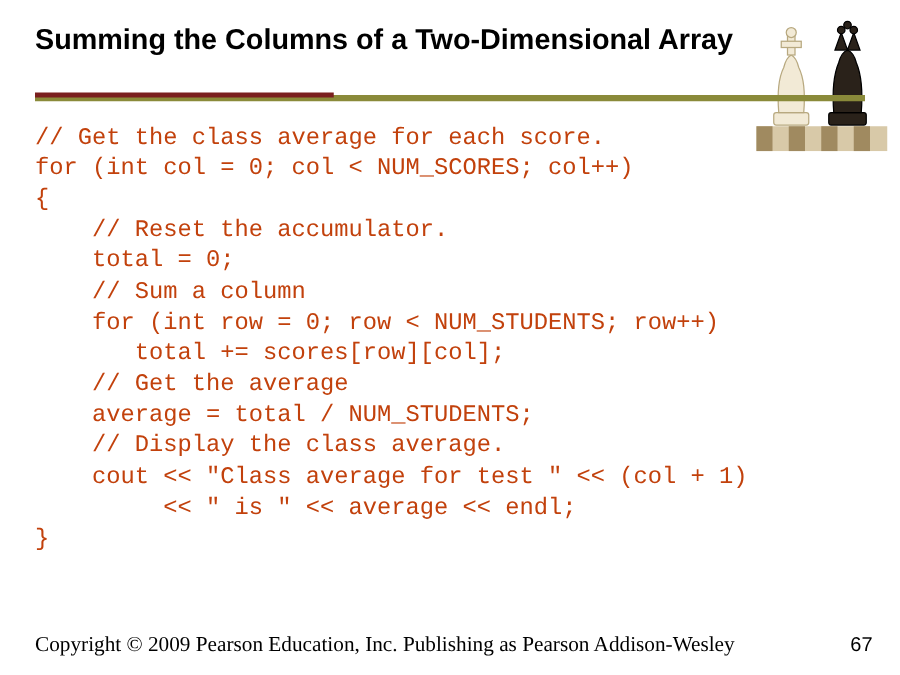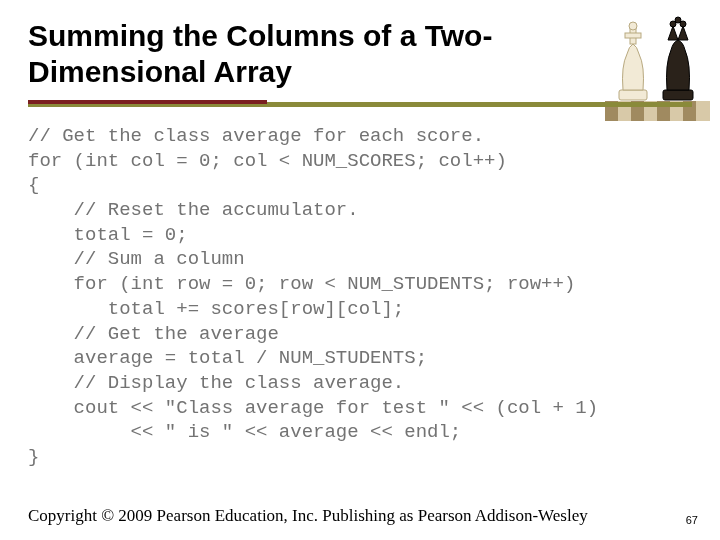--- a/index.html
+++ b/index.html
@@ -11,25 +11,25 @@
     position: relative;
     overflow: hidden;
   }
   .slide {
     width: 100%;
     height: 100%;
     position: relative;
     padding: 18px 28px 40px 28px;
   }
   .title {
-    font-size: 30px;
+    font-size: 23px;
     font-weight: bold;
     color: #000;
     line-height: 1.2;
-    margin-bottom: 6px;
+    margin-bottom: 24px;
     padding-right: 90px;
   }
   .rule-container {
     position: relative;
     height: 14px;
     margin-bottom: 14px;
   }
   .rule-olive {
     position: absolute;
     left: 0;
@@ -51,36 +51,36 @@
     top: 6px;
     right: 10px;
     width: 105px;
     height: 115px;
   }
   .code {
     font-family: "Courier New", Courier, monospace;
     font-size: 19px;
     line-height: 1.3;
     white-space: pre;
-    color: #737373;
+    color: #c2410c;
   }
   .footer {
     position: absolute;
     left: 28px;
     bottom: 14px;
     font-family: "Times New Roman", Times, serif;
     font-size: 17px;
     color: #000;
   }
   .pagenum {
     position: absolute;
     right: 22px;
     bottom: 14px;
     font-family: Arial, sans-serif;
-    font-size: 11px;
+    font-size: 16px;
     color: #000;
   }
 </style>
 </head>
 <body>
 
 <div class="slide">
 
   <div class="chess">
     <svg viewBox="0 0 105 115" width="105" height="115">

